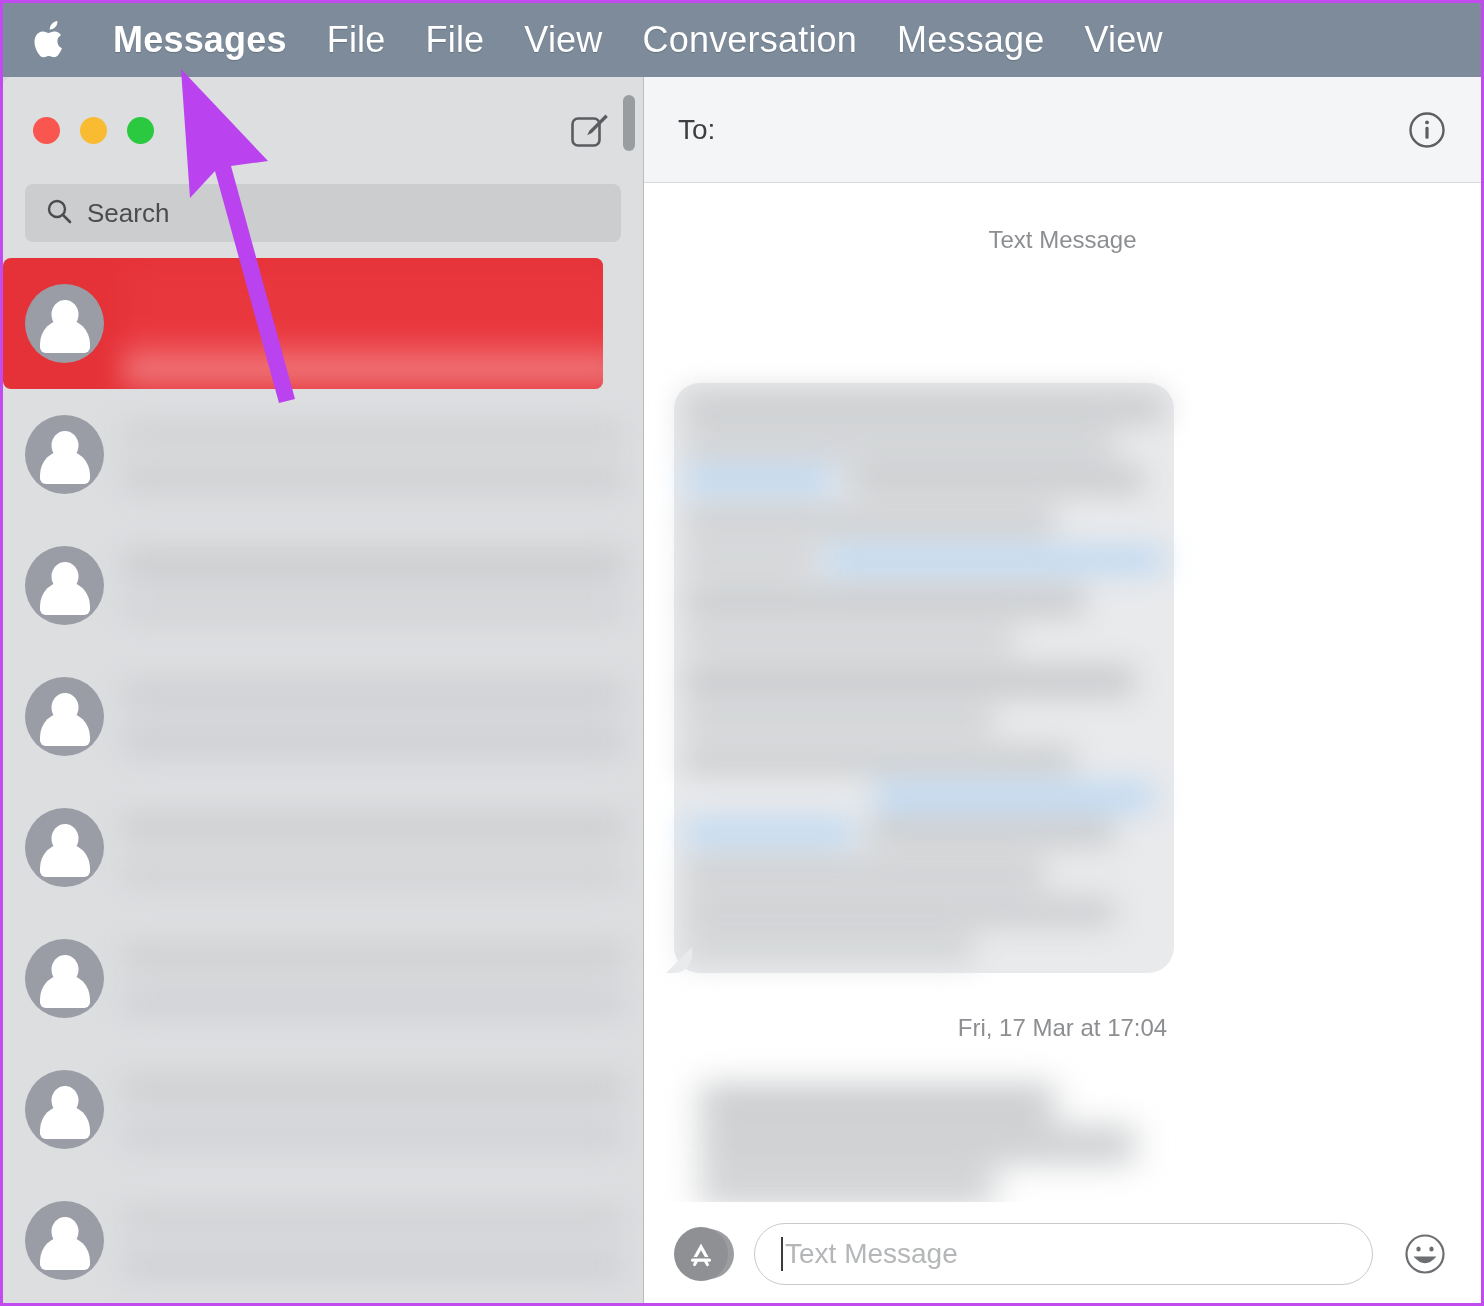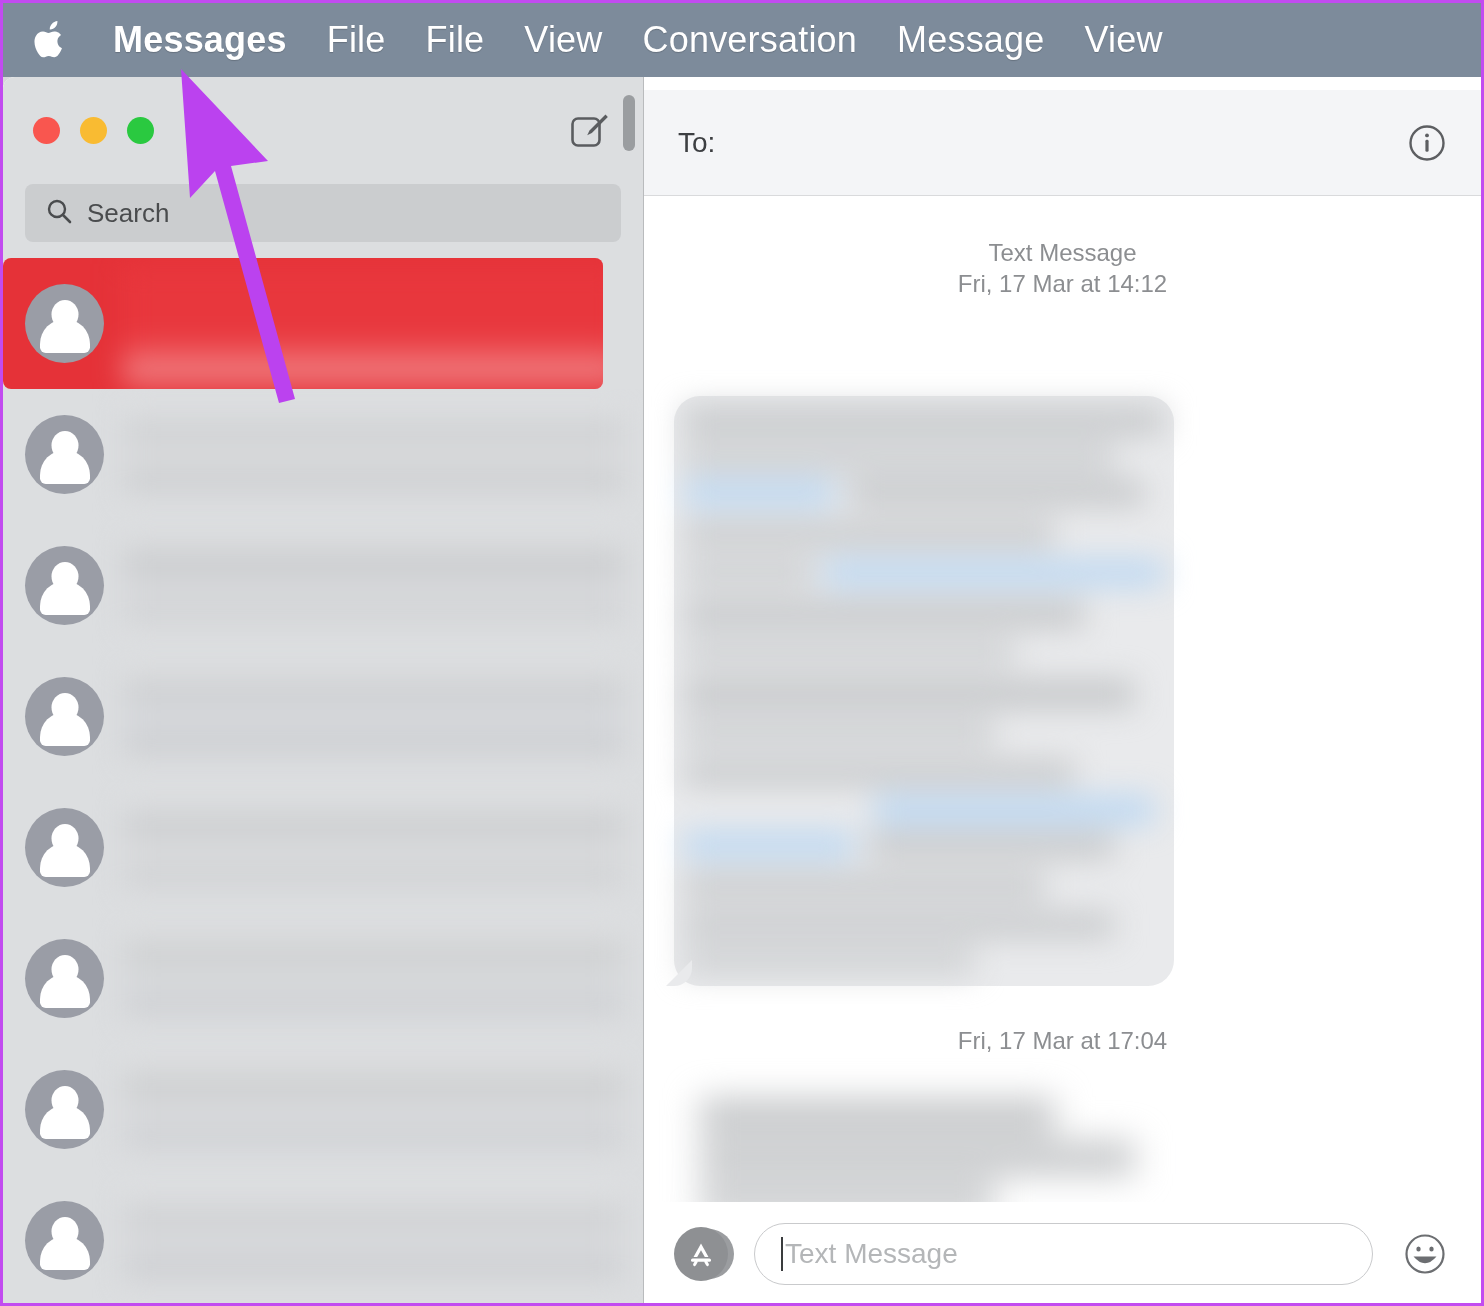--- a/index.html
+++ b/index.html
@@ -153,21 +153,20 @@
     display: flex; flex-direction: column;
   }
   .to-bar {
     position: relative;
     height: 106px;
     background: #f4f5f7;
     border-bottom: 1px solid #d9dadc;
     display: flex; align-items: center;
     padding: 0 34px;
     flex: 0 0 106px;
-    margin-top: 13px;
   }
   .to-label { color: #3d3f42; font-size: 28px; }
   .info-btn {
     position: absolute; right: 32px; top: 50%;
     transform: translateY(-50%);
     width: 44px; height: 44px;
     display: flex; align-items: center; justify-content: center;
   }
 
   .thread {
@@ -347,21 +346,20 @@
             <circle cx="20" cy="12.4" r="1.9" fill="#5d5f62"></circle>
             <rect x="18.4" y="16.8" width="3.2" height="12" rx="1.4" fill="#5d5f62"></rect>
           </svg>
         </div>
       </div>
 
       <div class="thread">
 
         <div class="ts-stack" style="margin-top:24px;">
           <span class="label">Text Message</span>
-          <span class="label">Fri, 17 Mar at 14:12</span>
         </div>
 
         <div class="bubble-in" style="left:30px; top:200px; width:500px; height:590px;">
           <div class="bubble-blur">
             <div style="position:absolute;left:10px;top:10px;right:10px;height:30px;background:#c9cbcd;"></div>
             <div style="position:absolute;left:10px;top:48px;right:60px;height:28px;background:#cfd1d3;"></div>
             <div style="position:absolute;left:10px;top:84px;width:150px;height:26px;background:#bdd8f2;"></div>
             <div style="position:absolute;left:175px;top:84px;right:30px;height:26px;background:#c7c9cb;"></div>
             <div style="position:absolute;left:10px;top:124px;right:120px;height:28px;background:#cbcdcf;"></div>
             <div style="position:absolute;left:10px;top:164px;width:130px;height:26px;background:#cdcfd1;"></div>

